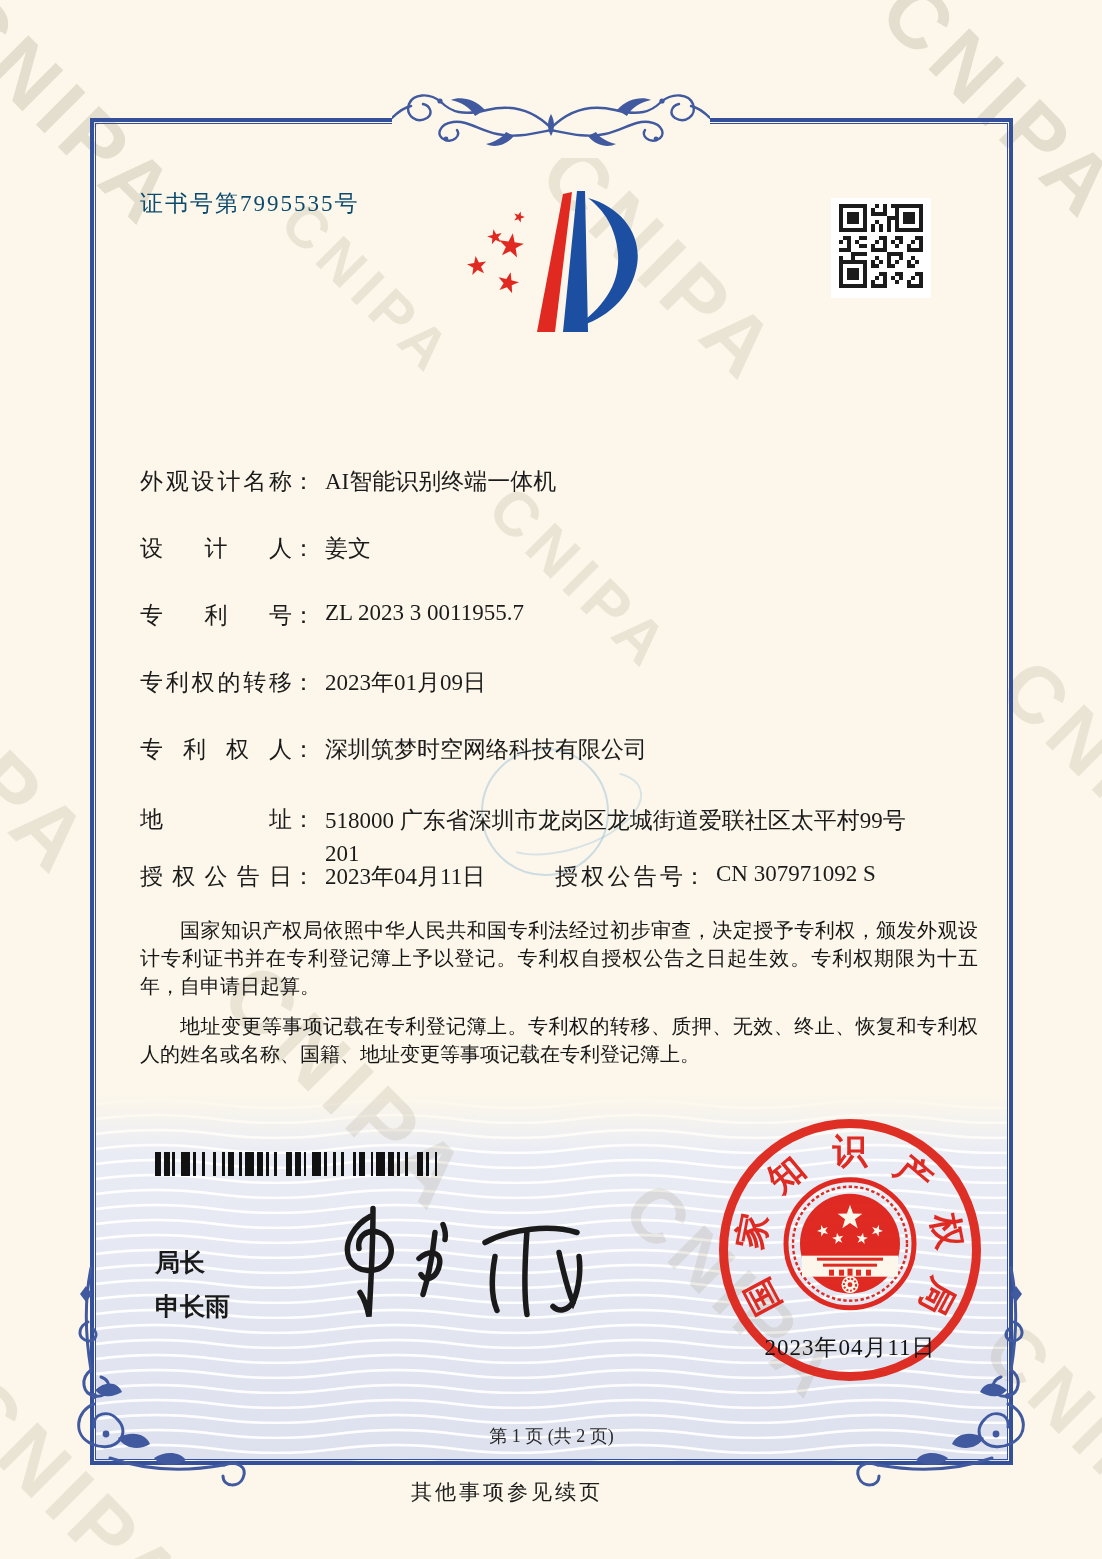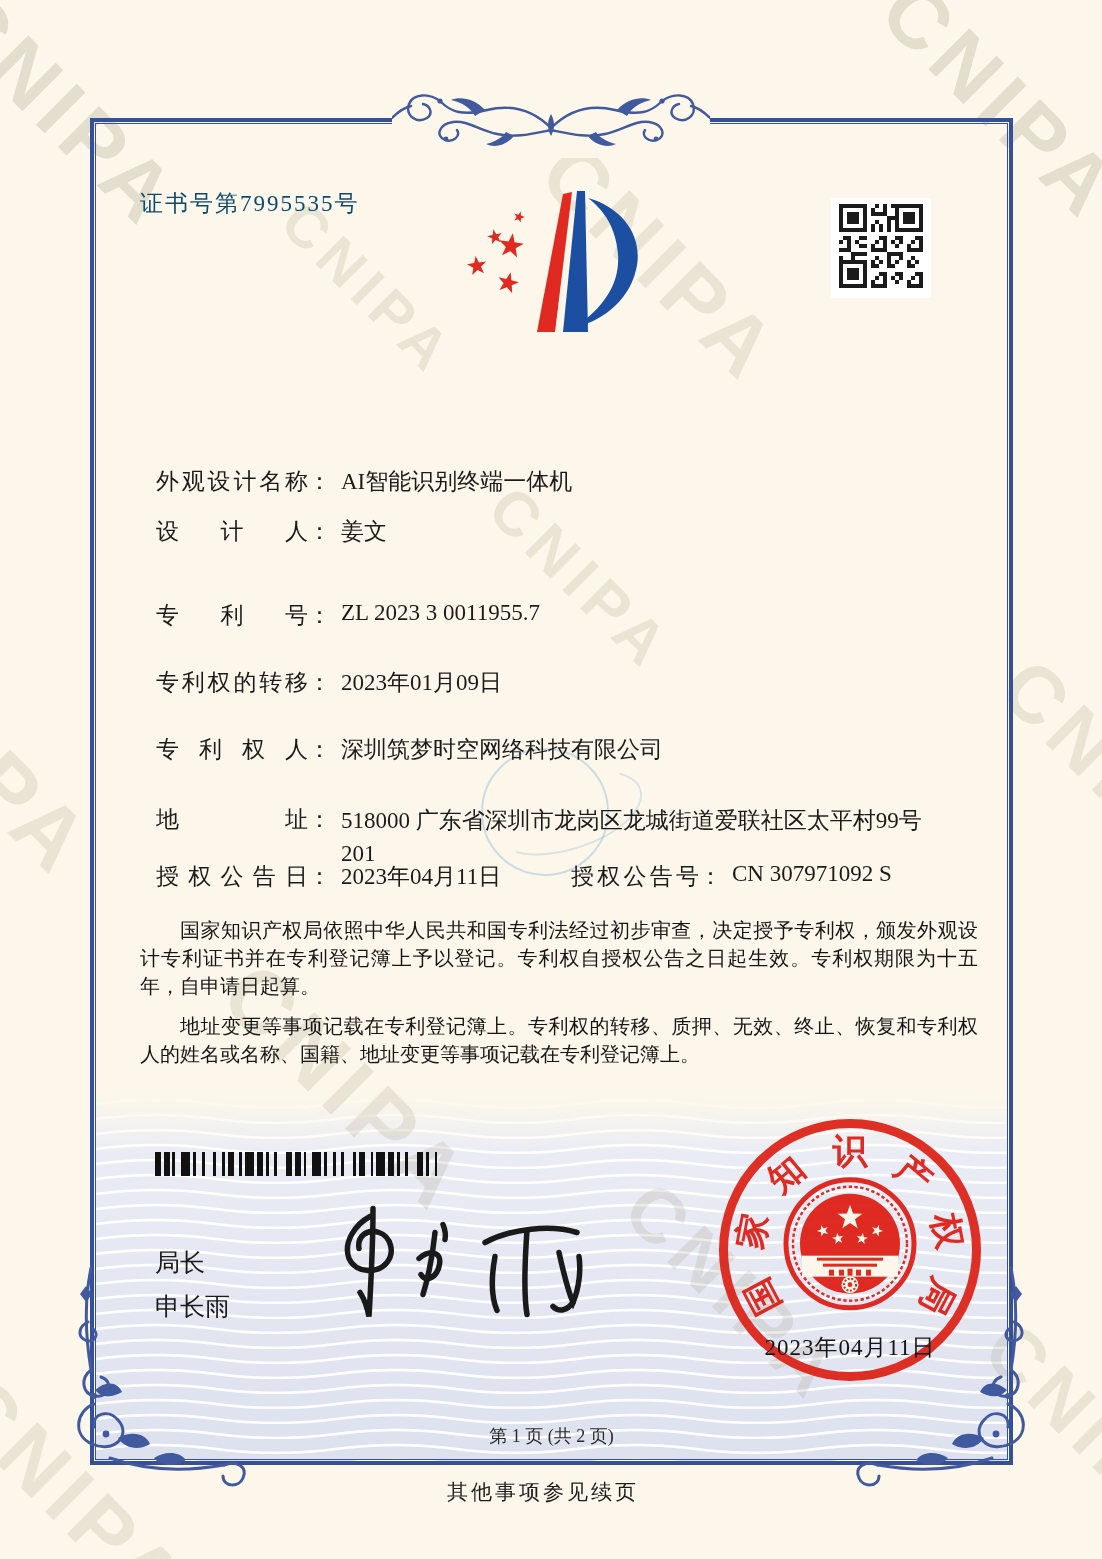--- a/index.html
+++ b/index.html
@@ -38,45 +38,45 @@
 
   
   .certno{position:absolute;z-index:5;left:140px;top:188px;font-size:23px;color:#0c4a6e;letter-spacing:2px;}
   .logo{position:absolute;z-index:5;left:462px;top:186px;width:190px;height:150px;}
   .qr{position:absolute;z-index:5;left:831px;top:198px;width:100px;height:100px;background:#fff;
       display:flex;align-items:center;justify-content:center;}
   .title{position:absolute;z-index:5;left:0;width:1102px;top:330px;text-align:center;
          font-size:52px;font-weight:700;color:#111;letter-spacing:6px;}
 
   
-  .frow{position:absolute;z-index:5;left:140px;width:840px;font-size:23px;color:#1b1b1b;display:flex;align-items:flex-start;margin-left:16px;}
+  .frow{position:absolute;z-index:5;left:140px;width:840px;font-size:23px;color:#1b1b1b;display:flex;align-items:flex-start;}
   .flabel{display:inline-block;width:152px;text-align:justify;text-align-last:justify;-moz-text-align-last:justify;}
   .colon{display:inline-block;margin-right:10px;}
   .fvalue{display:inline-block;}
   .addr-val{max-width:600px;line-height:33px;}
   .grant2{position:absolute;left:415px;top:0;display:flex;}
   .grant2 .flabel{width:128px;}
 
   
   .paras{position:absolute;z-index:5;left:140px;top:916px;width:838px;font-size:20px;line-height:28px;
          color:#161616;text-align:justify;}
   .paras p{margin:0;text-indent:2em;}
   .paras p + p{margin-top:12px;}
 
   
   .barcode{position:absolute;z-index:5;left:155px;top:1152px;height:24px;display:flex;}
   .barcode i{display:block;height:100%;}
   .director{position:absolute;z-index:5;left:155px;top:1240px;font-family:"Liberation Sans","DejaVu Sans",sans-serif;
-            font-weight:400;font-size:25px;color:#1a1a1a;line-height:44px;}
+            font-weight:700;font-size:25px;color:#1a1a1a;line-height:44px;}
   .signature{position:absolute;z-index:5;left:315px;top:1200px;}
 
   .pageinfo{position:absolute;z-index:5;left:96px;width:911px;top:1424px;text-align:center;
             font-size:18px;color:#2a2a2a;}
   .contnote{position:absolute;z-index:5;left:0;width:1014px;top:1478px;text-align:center;
-            font-size:21px;color:#1d1d1d;letter-spacing:3px;padding-left:36px;}
+            font-size:21px;color:#1d1d1d;letter-spacing:3px;}
 
   
   .seal{position:absolute;z-index:6;left:719px;top:1119px;width:262px;height:262px;}
   .seal-ring{position:absolute;inset:0;border-radius:50%;border:9px solid rgba(221,32,22,.93);}
   .seal-char{position:absolute;left:50%;top:50%;font-size:35px;font-weight:700;color:rgba(221,32,22,.95);
              transform:translate(-50%,-50%) rotate(var(--a)) translateY(-99px);}
   .seal-emblem{position:absolute;left:50%;top:50%;transform:translate(-50%,-53%);}
   .seal-date{position:absolute;z-index:7;left:720px;top:1332px;width:260px;text-align:center;
              font-size:23px;color:#141414;letter-spacing:1px;}
 </style>
@@ -408,21 +408,21 @@
           <rect x="80" y="80" width="4" height="4"></rect>
         </svg></span>
     </div>
 
 
   <div class="frow" style="top:466px">
     <span class="flabel">外观设计名称</span>
       <span class="colon">：</span>
     <span class="fvalue">AI智能识别终端一体机</span>
   </div>
-  <div class="frow" style="top:516px">
+  <div class="frow" style="top:533px">
     <span class="flabel">设计人</span>
       <span class="colon">：</span>
     <span class="fvalue">姜文</span>
   </div>
   <div class="frow" style="top:600px">
     <span class="flabel">专利号</span>
       <span class="colon">：</span>
     <span class="fvalue">ZL 2023 3 0011955.7</span>
   </div>
   <div class="frow" style="top:667px">

